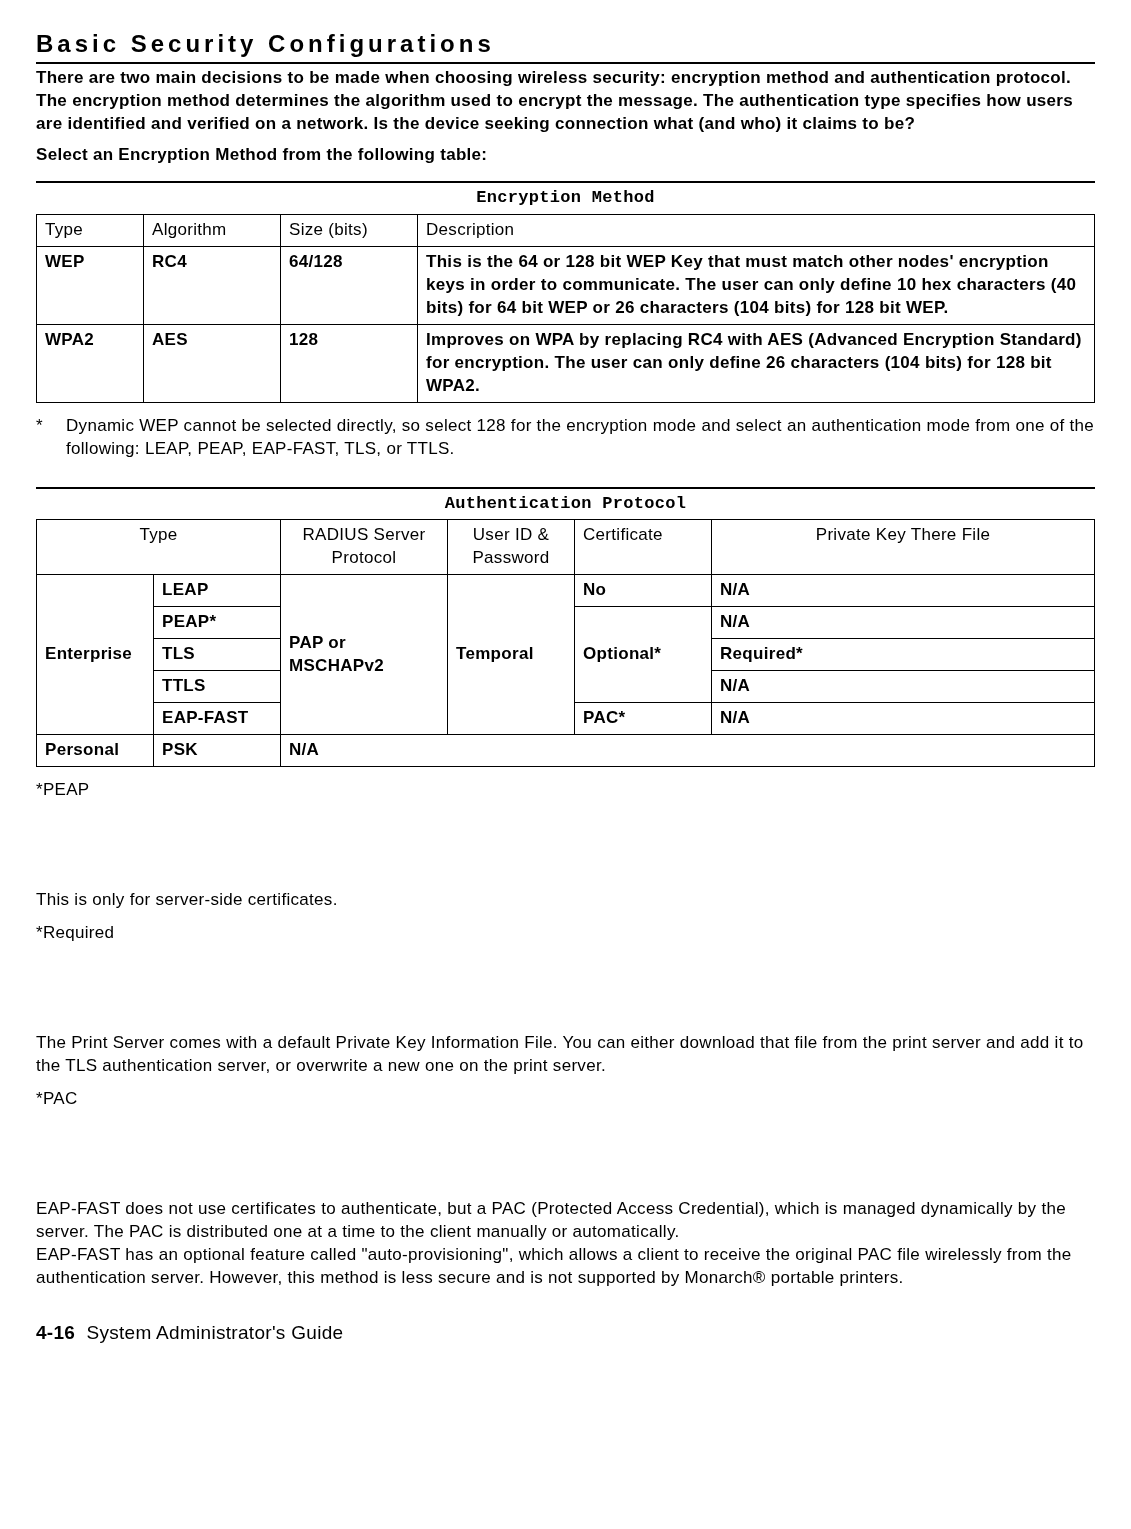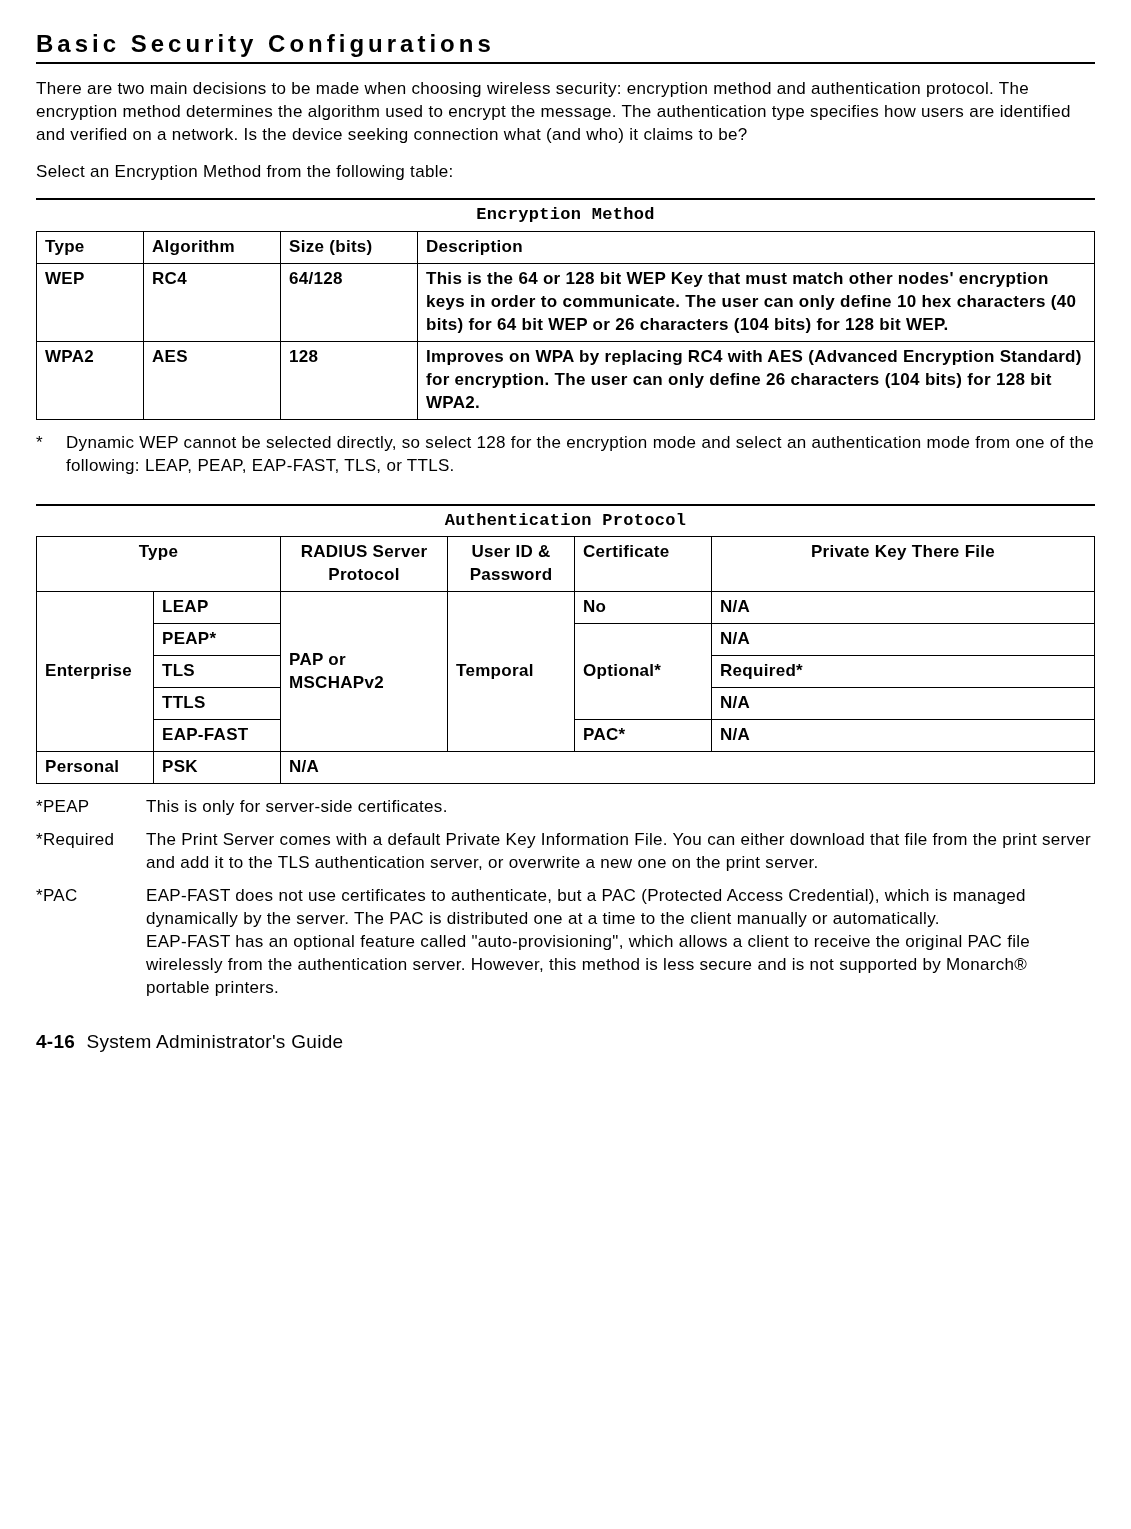--- a/index.html
+++ b/index.html
@@ -15,21 +15,22 @@
   }
   h1 {
     font-size: 24px;
     font-weight: bold;
     letter-spacing: 4px;
     margin: 0 0 2px 0;
     border-bottom: 2.5px solid #000;
     padding-bottom: 2px;
   }
   p {
-    margin: 14px 0 8px 0;
+    margin: 3px 0 8px 0;
+    font-weight: bold;
   }
   table {
     border-collapse: collapse;
     width: 100%;
     margin-top: 14px;
     font-size: 17px;
   }
   .tbl caption, .tbl2 caption {
     border-top: 2.5px solid #000;
     font-weight: bold;
@@ -39,21 +40,21 @@
     font-family: Liberation Mono, monospace;
   }
   .tbl th, .tbl td, .tbl2 th, .tbl2 td {
     border: 1px solid #000;
     padding: 4px 8px;
     text-align: left;
     vertical-align: top;
     font-weight: bold;
   }
   .tbl th, .tbl2 th {
-    font-weight: bold;
+    font-weight: normal;
     margin-top: 44px;
   }
   .tbl2 th {
     text-align: center;
     vertical-align: top;
   }
   .tbl2 td { vertical-align: middle; }
   .tbl2 .left { text-align: left; }
   .footnote {
     display: flex;
@@ -64,20 +65,21 @@
     flex: 0 0 30px;
     font-weight: normal;
   }
   .footnote .txt { flex: 1; }
   .notes {
     margin-top: 12px;
   }
   .note-row {
     display: flex;
     margin-bottom: 10px;
+    flex-direction: column;
   }
   .note-row .label {
     width: 110px;
     flex: 0 0 110px;
   }
   .note-row .desc {
     flex: 1;
   }
   .footer {
     margin-top: 30px;

